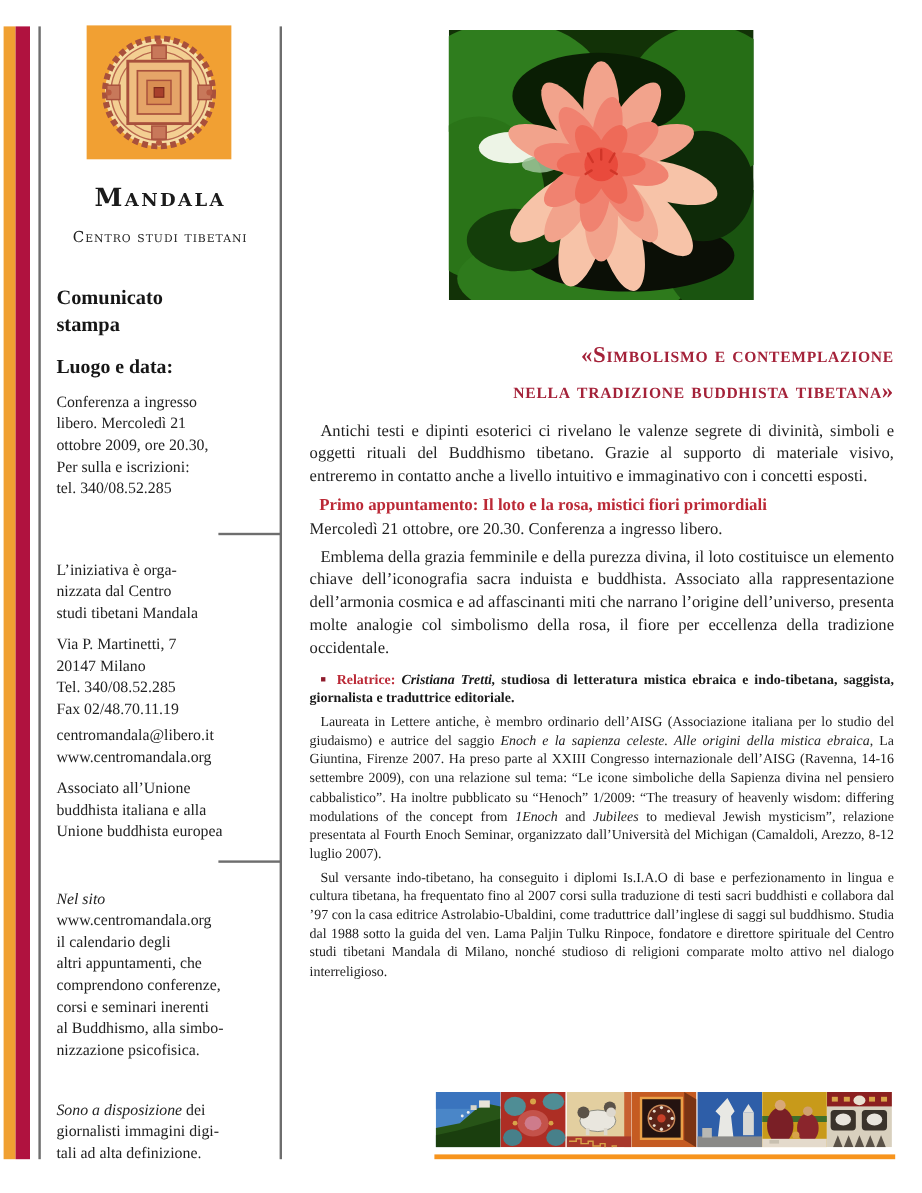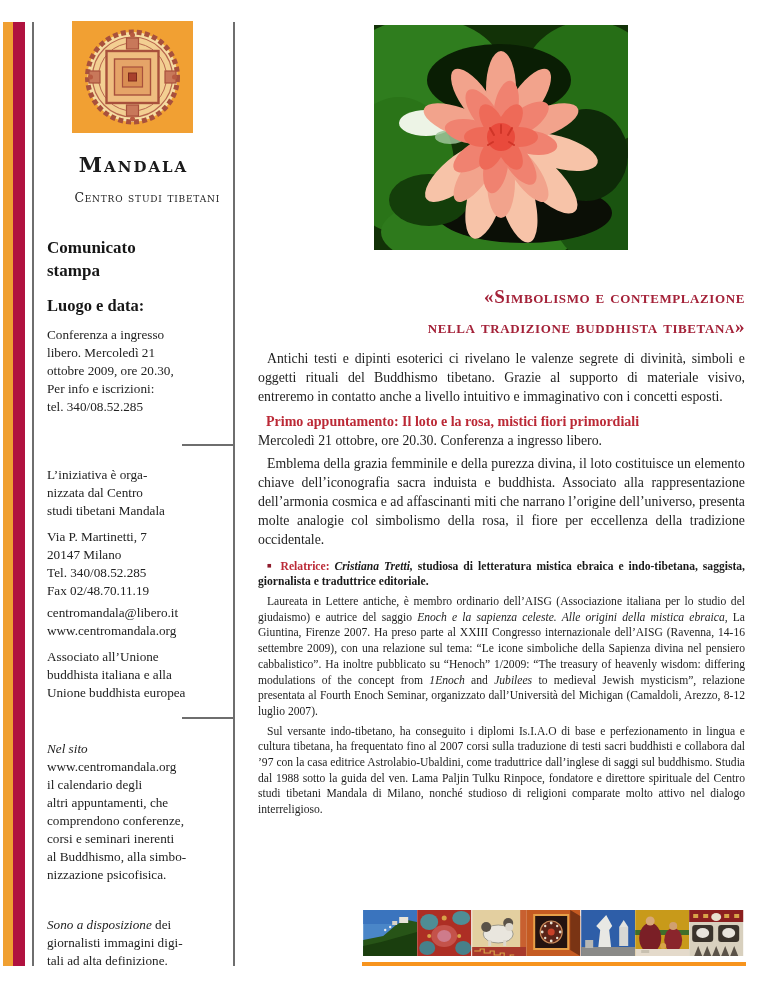--- a/index.html
+++ b/index.html
@@ -15,21 +15,21 @@
   .rule-left{left:32px;}
   .rule-right{left:233px;}
   .divider-h{position:absolute;left:182px;width:52px;height:2px;background:var(--c-rule-gray);}
 
   
   .sidebar{position:absolute;left:47px;top:0;width:173px;}
   .sb-abs{position:absolute;left:0;width:173px;}
   .logo{position:absolute;left:25px;top:21px;width:121px;height:112px;}
   .org-title{top:152px;text-align:center;font-family:"DejaVu Serif",serif;font-weight:bold;
              font-variant:small-caps;font-variant-caps:small-caps;font-size:21px;letter-spacing:2px;color:#1b1b1b;}
-  .org-subtitle{top:190px;text-align:right;font-family:"DejaVu Serif",serif;
+  .org-subtitle{top:190px;text-align:center;font-family:"DejaVu Serif",serif;
              font-variant:small-caps;font-variant-caps:small-caps;font-size:12.5px;letter-spacing:.8px;color:#222;}
   .sb-bold{font-weight:bold;font-size:17px;line-height:23px;color:#161616;}
   .sb-text{font-size:13.2px;line-height:18px;color:#222;}
   .sb-text .ln{white-space:nowrap;}
   .it{font-style:italic;}
 
   
   .main{position:absolute;left:258px;top:0;width:487px;height:994px;}
   .lotus{position:absolute;left:116px;top:25px;width:254px;height:225px;}
   .headline{position:absolute;left:0;top:282px;width:100%;text-align:right;
@@ -100,21 +100,21 @@
         <div class="ln">Comunicato</div>
         <div class="ln">stampa</div>
       </div>
 
     <div class="sb-abs sb-bold" style="top:294px;font-size:16.5px">Luogo e data:</div>
 
     <div class="sb-abs sb-text" style="top:326px">
         <div class="ln">Conferenza a ingresso</div>
         <div class="ln">libero. Mercoledì 21</div>
         <div class="ln">ottobre 2009, ore 20.30,</div>
-        <div class="ln">Per info e iscrizioni:</div>
+        <div class="ln">Per sulla e iscrizioni:</div>
         <div class="ln">tel. 340/08.52.285</div>
       </div>
 
     <div class="sb-abs sb-text" style="top:466px">
         <div class="ln">L’iniziativa è orga-</div>
         <div class="ln">nizzata dal Centro</div>
         <div class="ln">studi tibetani Mandala</div>
       </div>
 
     <div class="sb-abs sb-text" style="top:528px">

